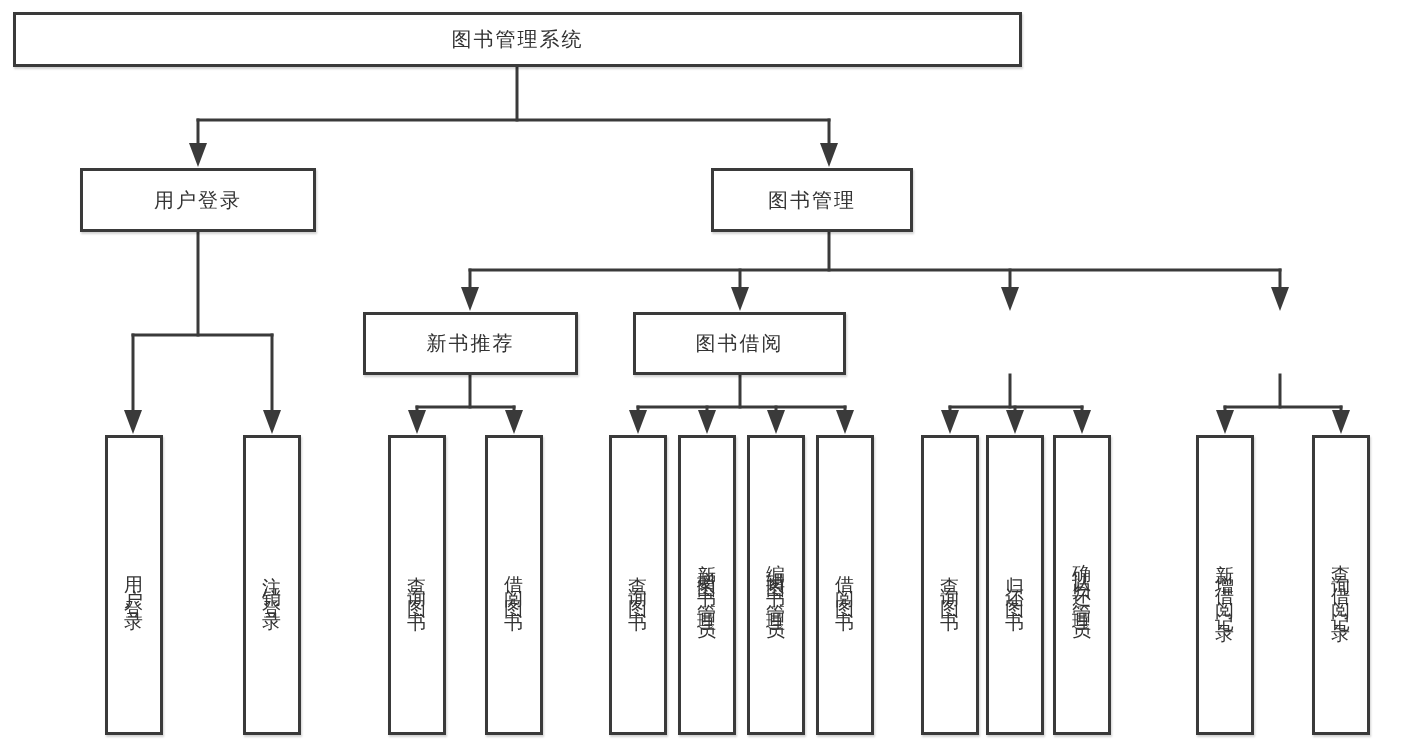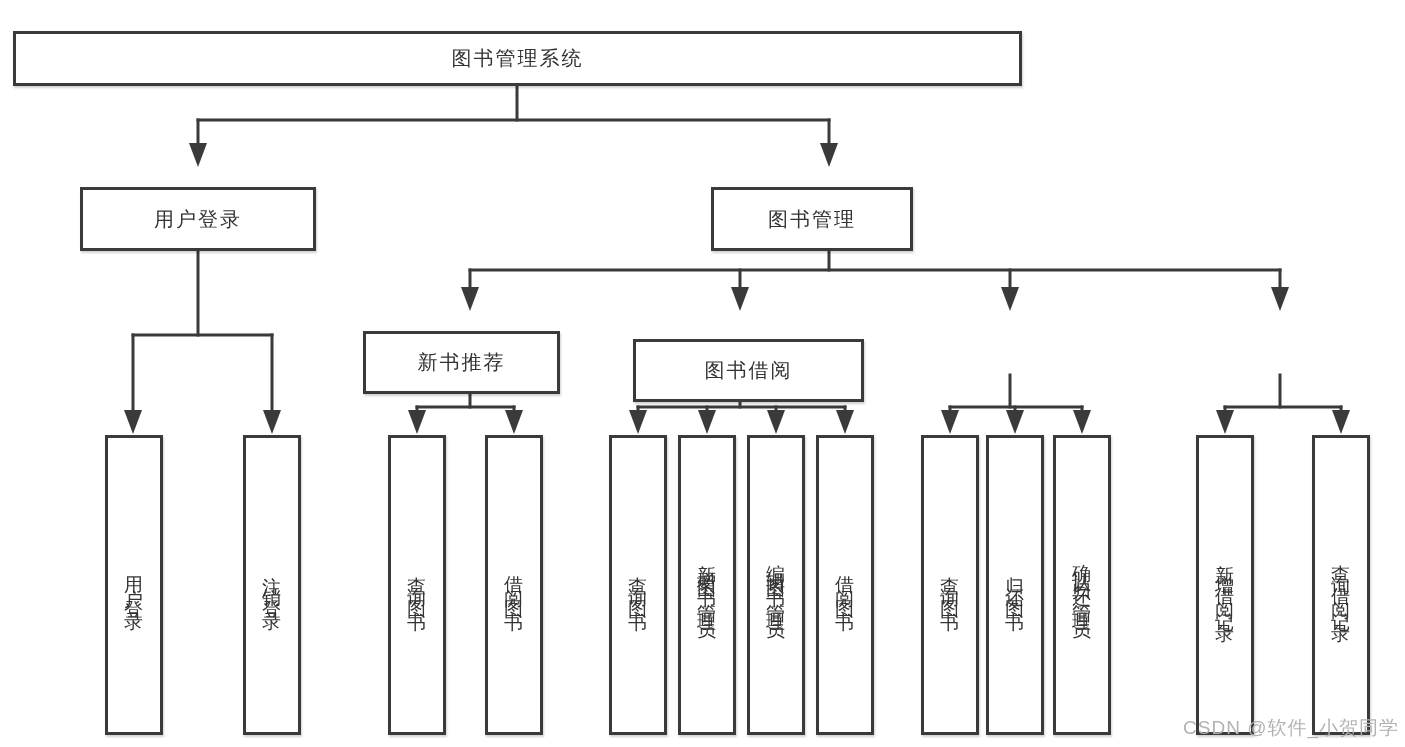--- a/index.html
+++ b/index.html
@@ -26,21 +26,20 @@
     box-sizing: border-box;
     border: 3px solid #3a3a3a;
     background: #ffffff;
     display: flex;
     align-items: center;
     justify-content: center;
     color: #333333;
     font-size: 20px;
     letter-spacing: 2px;
     box-shadow: 1px 2px 2px rgba(0,0,0,0.18);
-    margin-top: 19px;
   }
   .vnode {
     position: absolute;
     box-sizing: border-box;
     border: 3px solid #3a3a3a;
     background: #ffffff;
     display: flex;
     align-items: center;
     justify-content: center;
     color: #333333;
@@ -135,24 +134,24 @@
     <span>图书管理系统</span>
   </div>
 
   <div class="node" style="left:80px; top:168px; width:236px; height:64px;">
     <span>用户登录</span>
   </div>
   <div class="node" style="left:711px; top:168px; width:202px; height:64px;">
     <span>图书管理</span>
   </div>
 
-  <div class="node" style="left:363px; top:312px; width:197px; height:63px;">
+  <div class="node" style="left:363px; top:312px; width:215px; height:63px;">
     <span>新书推荐</span>
   </div>
-  <div class="node" style="left:633px; top:320px; width:231px; height:63px;">
+  <div class="node" style="left:633px; top:312px; width:213px; height:63px;">
     <span>图书借阅</span>
   </div>
 
   <div class="vnode" style="left:105px;">
     <span class="vtext">用户登录</span>
   </div>
   <div class="vnode" style="left:243px;">
     <span class="vtext">注销登录</span>
   </div>
 
@@ -186,15 +185,14 @@
     <span class="vtext long">确认归还（管理员）</span>
   </div>
 
   <div class="vnode" style="left:1196px;">
     <span class="vtext">新增借阅记录</span>
   </div>
   <div class="vnode" style="left:1312px;">
     <span class="vtext">查询借阅记录</span>
   </div>
 
-  <div class="watermark">CSDN @软件_小贺同学</div>
 
 </div>
 
 </body></html>

